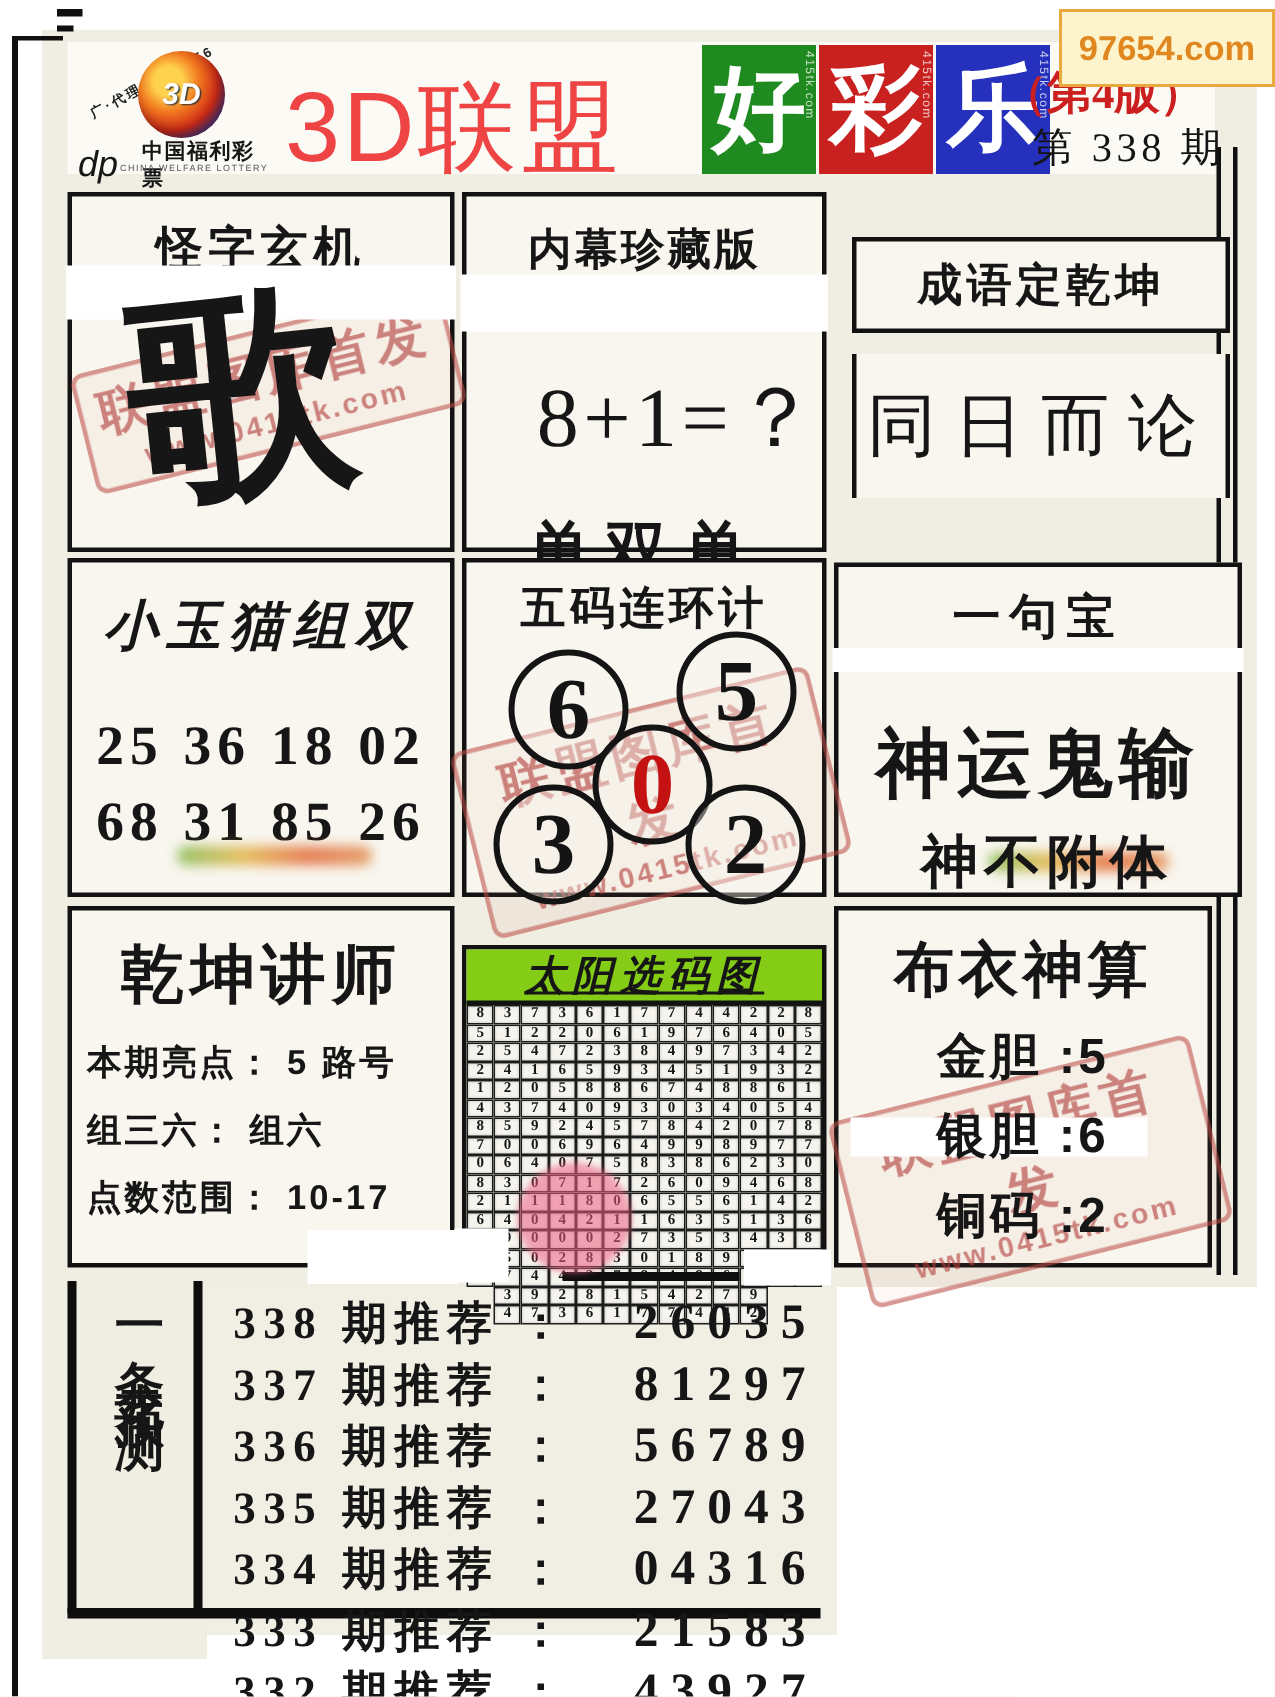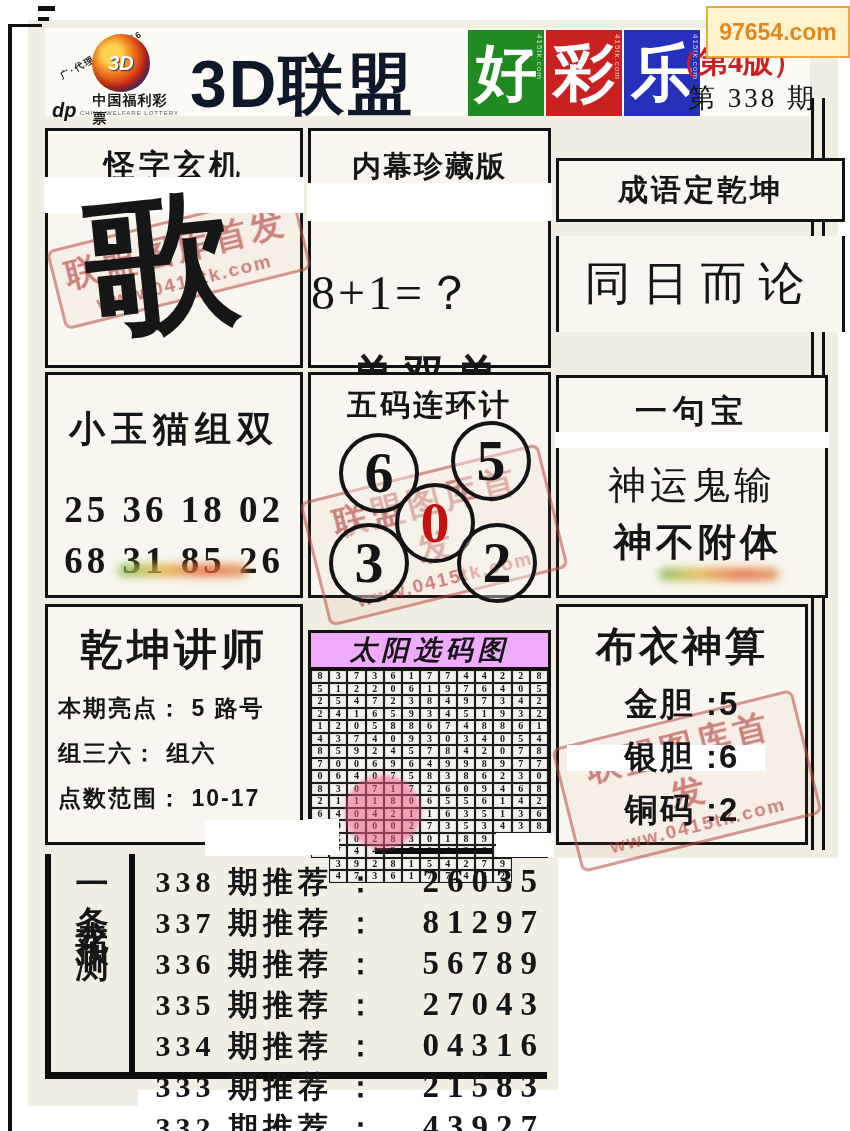--- a/index.html
+++ b/index.html
@@ -6,40 +6,40 @@
   body{width:850px;height:1131px;position:relative;overflow:hidden;
        font-family:"Liberation Sans","DejaVu Sans",sans-serif;color:#161616;}
   .abs{position:absolute;}
   
   .paper{background:#f0ede2;}
   .paper2{background:#f1eee4;}
   
   .mark{background:#101010;}
   
   .hdr{background:#fbfaf4;}
-  .title-black{font-weight:700;font-size:66px;letter-spacing:2px;
-       font-family:"Liberation Sans","DejaVu Sans",sans-serif;color:#0f172a;}
+  .title-black{font-weight:400;font-size:66px;letter-spacing:2px;
+       font-family:"Liberation Sans","DejaVu Sans",sans-serif;color:#ef4444;}
   .tile{width:76px;height:86px;display:inline-flex;align-items:center;justify-content:center;
        position:relative;margin-right:2px;}
   .tile .ch{color:#fff;font-size:62px;font-weight:900;line-height:1;}
   .tile .wm{position:absolute;right:0px;top:4px;writing-mode:vertical-rl;text-orientation:mixed;
        font-size:8px;color:rgba(255,255,255,.75);letter-spacing:1px;}
   .edition{color:#cc1f1f;font-weight:700;font-size:30px;font-family:"Liberation Serif","DejaVu Serif",serif;}
   .issue{color:#141414;font-size:27px;font-family:"Liberation Serif","DejaVu Serif",serif;letter-spacing:3px;}
   .sitebadge{background:#fdf4cd;border:2px solid #e9a93f;color:#e0881f;font-weight:700;
        font-size:23px;display:flex;align-items:center;justify-content:center;}
   
   .ball{width:58px;height:58px;border-radius:50%;
        background:radial-gradient(circle at 35% 35%, #ffd24d 0 18%, #f2791f 38%, #cf2a17 62%, #2a3fb8 85%, #18246e 100%);
        box-shadow:inset -3px -4px 8px rgba(0,0,0,.35);display:flex;align-items:center;justify-content:center;}
   .ball span{color:#fff;font-weight:900;font-size:20px;font-style:italic;text-shadow:1px 1px 1px #333;}
   .arc{font-size:9px;font-weight:700;color:#222;transform:rotate(-28deg);letter-spacing:2px;}
   .org{font-size:14px;font-weight:900;letter-spacing:1px;}
   .org-en{font-size:6px;color:#555;letter-spacing:1px;}
-  .dp{font-size:20px;font-weight:700;font-style:italic;}
+  .dp{font-size:24px;font-weight:400;font-style:italic;}
   
   .box{position:absolute;background:#f8f6ee;border:3px solid #121212;box-sizing:border-box;}
   .btitle{font-weight:900;text-align:center;}
   .redact{position:absolute;background:#ffffff;left:-4px;right:-4px;z-index:3;}
   
   .stamp{position:absolute;border:3px solid rgba(186,74,70,.55);border-radius:8px;
        color:rgba(178,62,58,.62);text-align:center;transform:rotate(-14deg);
        padding:4px 10px;filter:blur(.4px);z-index:2;background:rgba(215,120,110,.06);}
   .stamp .s1{font-size:34px;font-weight:900;letter-spacing:4px;font-family:"Liberation Serif","DejaVu Serif",serif;}
   .stamp .s2{font-size:19px;font-weight:700;letter-spacing:2px;}
@@ -121,35 +121,35 @@
   <div class="stamp" style="left:4px;top:88px;width:228px;">
     <div class="s1">联盟图库首发</div>
     <div class="s2">www.0415tk.com</div>
   </div>
   <div class="abs serifT" style="left:38px;top:50px;font-size:150px;font-weight:900;transform:rotate(-6deg);z-index:4;line-height:1.1;">歌</div>
 </div>
 
 <div class="box" style="left:308px;top:128px;width:243px;height:240px;">
   <div class="btitle" style="font-size:29px;margin-top:16px;letter-spacing:2px;">内幕珍藏版</div>
   <div class="redact" style="top:52px;height:38px;"></div>
-  <div class="serifT" style="font-size:48px;text-align:left;margin-top:74px;letter-spacing:3px;">8+1=？</div>
+  <div class="serifT" style="font-size:56px;text-align:right;margin-top:54px;letter-spacing:3px;">8+1=？</div>
   <div style="font-size:42px;font-weight:900;text-align:center;margin-top:22px;letter-spacing:10px;">单双单</div>
 </div>
 
-<div class="abs" style="left:556px;top:158px;width:252px;height:200px;padding-left:37px;">
+<div class="abs" style="left:568px;top:158px;width:252px;height:200px;">
   <div class="abs" style="left:0;top:0;width:100%;height:64px;border:3px solid #121212;box-sizing:border-box;background:#f8f6ee;display:flex;align-items:center;justify-content:center;">
     <span class="btitle" style="font-size:30px;letter-spacing:3px;">成语定乾坤</span>
   </div>
   <div class="abs" style="left:0;top:78px;width:100%;height:96px;border-left:3px solid #121212;border-right:3px solid #121212;box-sizing:border-box;background:#f8f6ee;display:flex;align-items:center;justify-content:center;">
     <span class="serifT" style="font-size:46px;letter-spacing:12px;">同日而论</span>
   </div>
 </div>
 
 <div class="box" style="left:45px;top:372px;width:258px;height:226px;">
-  <div class="btitle serifT" style="font-size:36px;margin-top:30px;letter-spacing:6px;">小玉猫组双</div>
+  <div class="btitle serifT" style="font-size:36px;margin-top:18px;letter-spacing:6px;font-style:italic;">小玉猫组双</div>
   <div class="serifT" style="font-size:37px;font-weight:700;text-align:center;margin-top:34px;letter-spacing:4px;">25 36 18 02</div>
   <div class="serifT" style="font-size:37px;font-weight:700;text-align:center;margin-top:8px;letter-spacing:4px;">68 31 85 26</div>
   <div class="smudge" style="left:70px;bottom:18px;width:130px;"></div>
 </div>
 
 <div class="box" style="left:308px;top:372px;width:243px;height:226px;">
   <div class="btitle" style="font-size:30px;margin-top:10px;letter-spacing:3px;">五码连环计</div>
   <div class="stamp" style="left:0px;top:96px;width:220px;">
     <div class="s1">联盟图库首发</div>
     <div class="s2">www.0415tk.com</div>
@@ -169,36 +169,36 @@
       </div>
       <div class="circ" style="left: 146px; top: 104px;">
         <span style="color: rgb(20, 20, 20);">2</span>
       </div>
     </div>
 </div>
 
 <div class="box" style="left:556px;top:375px;width:272px;height:223px;">
   <div class="btitle" style="font-size:32px;margin-top:12px;letter-spacing:6px;">一句宝</div>
   <div class="redact" style="top:54px;height:16px;"></div>
-  <div style="font-size:38px;font-weight:400;text-align:center;margin-top:26px;letter-spacing:4px;position:relative;z-index:4;">神运鬼输</div>
+  <div style="font-size:50px;font-weight:700;text-align:center;margin-top:42px;letter-spacing:4px;position:relative;z-index:4;">神运鬼输</div>
   <div style="font-size:38px;font-weight:900;text-align:center;margin-top:6px;letter-spacing:4px;position:relative;z-index:4;padding-left:12px;">神不附体</div>
   <div class="smudge" style="left:100px;bottom:14px;width:120px;"></div>
 </div>
 
 <div class="box" style="left:45px;top:604px;width:258px;height:241px;">
   <div class="btitle" style="font-size:43px;margin-top:14px;letter-spacing:4px;">乾坤讲师</div>
   <div id="qiankun-lines" style="margin-top:8px;">
       <div class="qline">本期亮点： 5 路号</div>
       <div class="qline">组三六： 组六</div>
       <div class="qline">点数范围： 10-17</div>
     </div>
 </div>
 
 <div class="box" style="left:308px;top:630px;width:243px;height:218px;border-width:3px;">
-  <div style="height:34px;border-bottom:3px solid #121212;display:flex;align-items:center;justify-content:center;background:#f0abfc;">
+  <div style="height:34px;border-bottom:3px solid #121212;display:flex;align-items:center;justify-content:center;background:#84cc16;text-decoration:underline;">
     <span class="serifT btitle" style="font-size:27px;font-style:italic;letter-spacing:5px;">太阳选码图</span>
   </div>
   <div id="sun-grid" class="sungrid" style="left:0;top:37px;width:237px;">
       <div class="cell">8</div>
       <div class="cell">3</div>
       <div class="cell">7</div>
       <div class="cell">3</div>
       <div class="cell">6</div>
       <div class="cell">1</div>
       <div class="cell">7</div>

